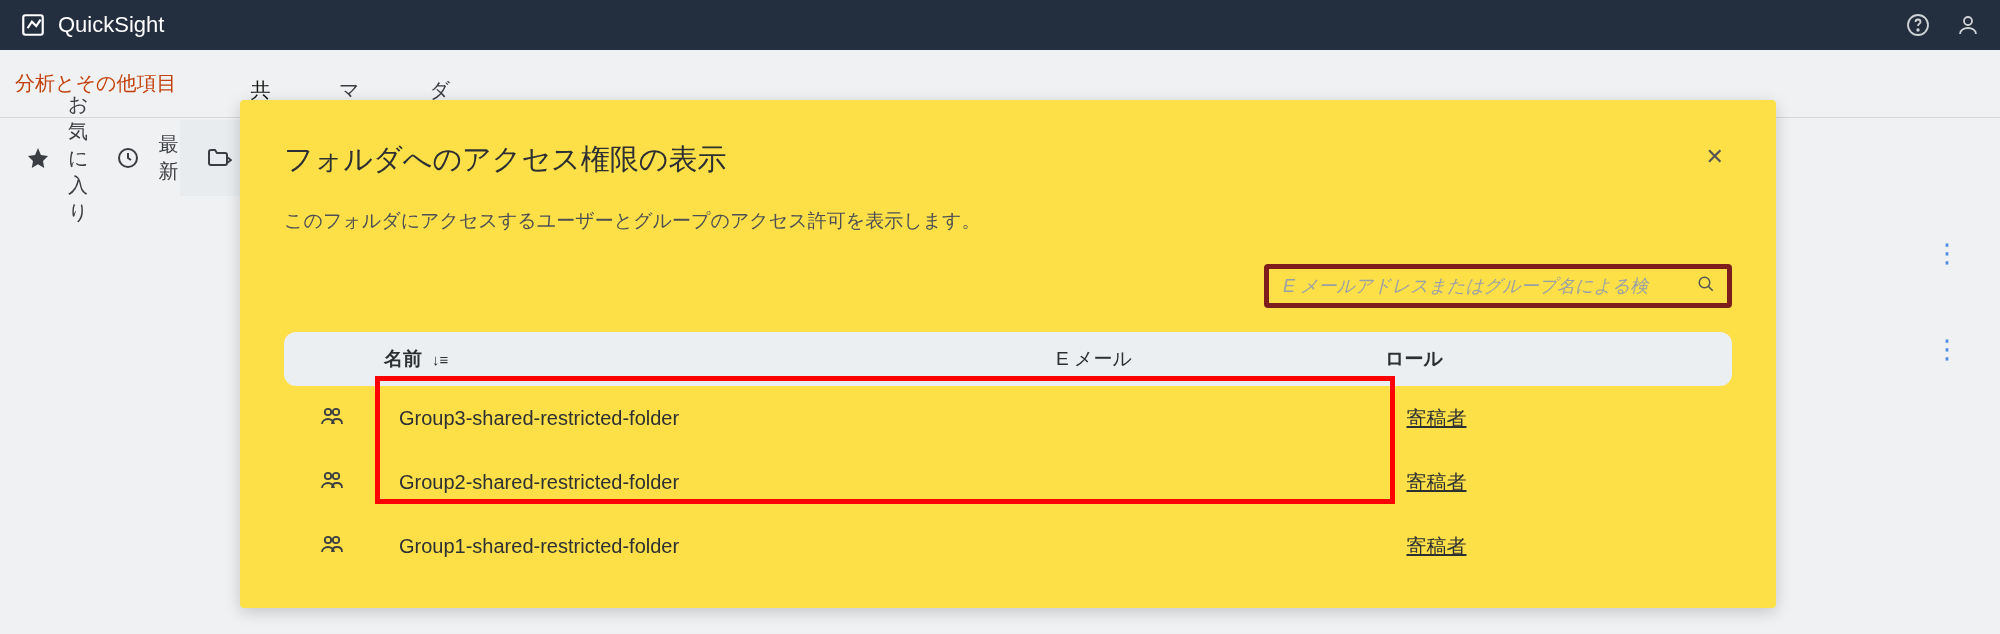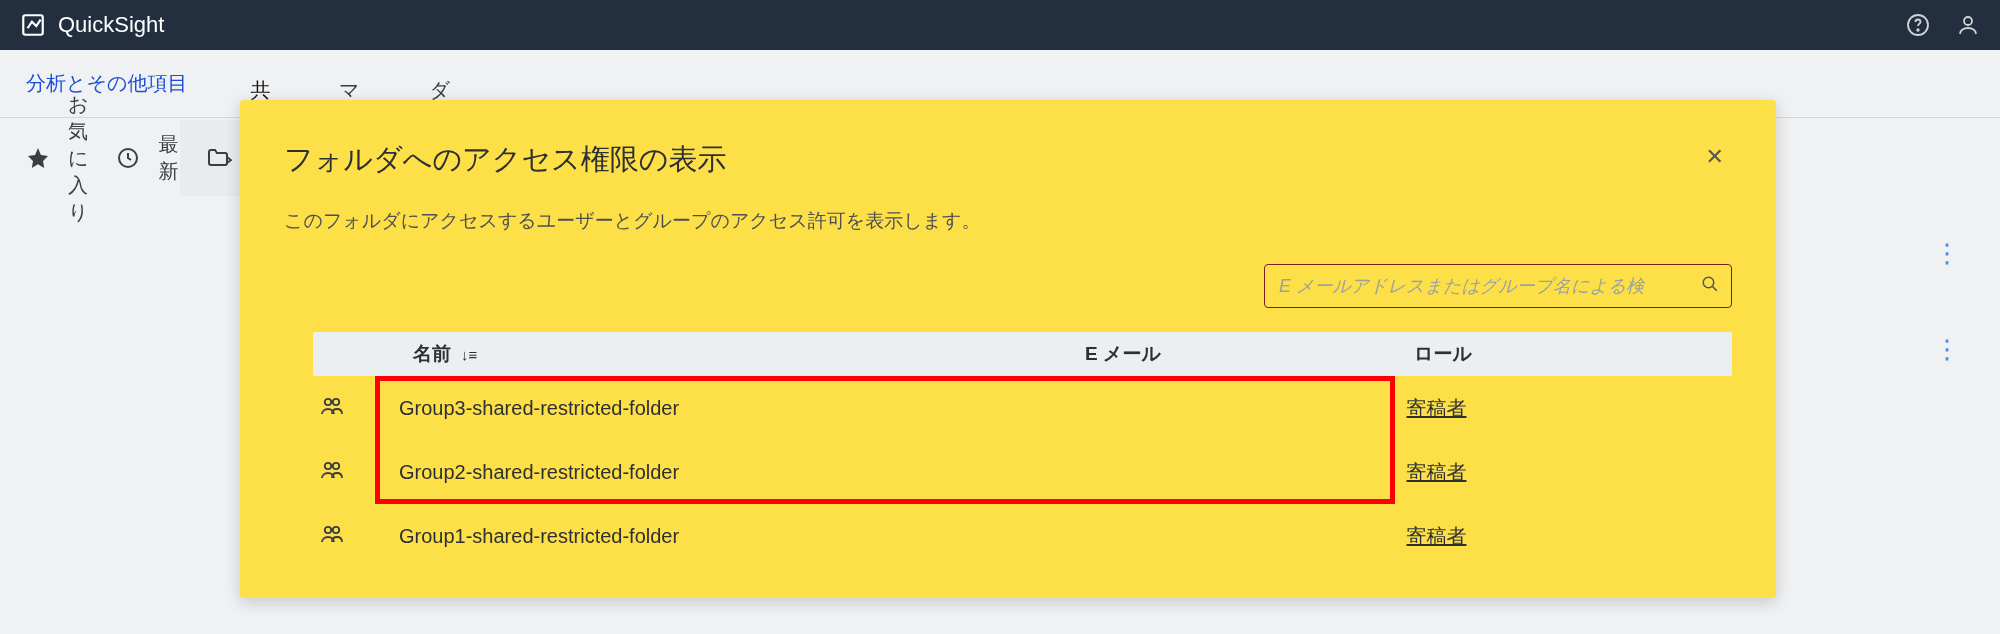--- a/index.html
+++ b/index.html
@@ -8,21 +8,21 @@
   
   .topbar { height:50px; background:#232f3e; color:#fff; display:flex; align-items:center; padding:0 20px; justify-content:space-between; }
   .topbar-left { display:flex; align-items:flex-start; gap:12px; }
   .logo-icon svg { display:block; }
   .app-title { font-size:22px; font-weight:400; color:#fff; }
   .topbar-right { display:flex; align-items:center; gap:26px; }
   .topbar-right svg { display:block; }
 
   
   .page { position:relative; height:584px; }
-  .bread-bar { height:68px; display:flex; align-items:center; padding-left:26px; font-size:20px; color:#1d4ed8; border-bottom:1px solid #d3d7da; }
+  .bread-bar { height:68px; display:flex; align-items:center; padding-left:15px; font-size:20px; color:#c2410c; border-bottom:1px solid #d3d7da; }
 
   
   .sidebar { position:absolute; left:0; top:70px; width:224px; display:flex; flex-direction:row; padding-top:0; }
   .nav-item { display:flex; align-items:center; height:76px; padding-left:26px; gap:18px; color:#3a3d41; font-size:20px; cursor:pointer; }
   .nav-item.active { background:#e8ecef; color:#111; }
   .nav-icon { width:26px; display:flex; justify-content:center; }
   .nav-icon svg { display:block; }
   .section-gap { height:28px; }
 
   
@@ -30,30 +30,30 @@
   .v-ellipsis { color:#4b8de0; font-size:26px; line-height:1; letter-spacing:0; cursor:pointer; }
 
   
   .modal { position:absolute; left:240px; top:50px; width:1536px; background:#fde047; border-radius:4px; box-shadow:0 4px 16px rgba(0,0,0,0.18); padding:0 0 30px 0; }
   .modal-head { display:flex; justify-content:space-between; align-items:flex-start; padding:40px 44px 0 44px; }
   .modal-title { font-size:29px; font-weight:400; color:#2d2f33; }
   .close-x { font-size:22px; color:#555; cursor:pointer; padding:4px 8px; }
   .modal-sub { padding:28px 44px 0 44px; font-size:19px; color:#4d4f54; }
 
   .search-row { display:flex; justify-content:flex-end; padding:30px 44px 0 44px; }
-  .search-box { position:relative; width:468px; height:44px; border:1px solid #7f1d1d; border-radius:4px; display:flex; align-items:center; padding:0 40px 0 14px; }
+  .search-box { position:relative; width:468px; height:44px; border:5px solid #7f1d1d; border-radius:4px; display:flex; align-items:center; padding:0 40px 0 14px; }
   .search-box input { border:none; outline:none; width:100%; font-size:18px; color:#333; font-style:italic; background:transparent; }
   .search-box input::placeholder { color:#9aa0a6; font-style:italic; }
   .search-icon { position:absolute; right:12px; top:50%; transform:translateY(-50%); color:#555; }
 
   .table { margin:24px 44px 0 44px; }
-  .thead { display:flex; background:#eceff1; height:44px; align-items:center; border-radius:2px;margin-left:29px; }
+  .thead { display:flex; background:#eceff1; height:54px; align-items:center; border-radius:12px; }
   .col-icon { width:100px; }
   .col-name { width:480px; padding-left:0; font-size:19px; font-weight:600; color:#2d2f33; display:flex; align-items:center; gap:10px; }
-  .col-email { width:460px; font-size:19px; font-weight:700; color:#2d2f33; text-align:center; }
+  .col-email { width:460px; font-size:19px; font-weight:400; color:#2d2f33; text-align:center; }
   .col-access { width:220px; font-size:19px; font-weight:600; color:#2d2f33; text-align:center; }
   .col-role { width:180px; font-size:19px; font-weight:600; color:#2d2f33; text-align:center; }
   .sort-icon { font-size:15px; color:#2d2f33; }
 
   .tbody .trow { display:flex; align-items:center; height:64px;gap:20px; }
   .trow .col-icon { display:flex; justify-content:center; align-items:center; }
   .trow .col-name { font-size:20px; font-weight:400; color:#2d2f33; }
   .trow .col-email { font-size:20px; font-weight:400; color:#2d2f33; text-align:center; }
   .trow .col-access { font-size:20px; font-weight:400; color:#2d2f33; text-align:center;text-decoration:underline; }
   .trow .col-role { font-size:20px; font-weight:400; color:#2d2f33; text-align:center; }

